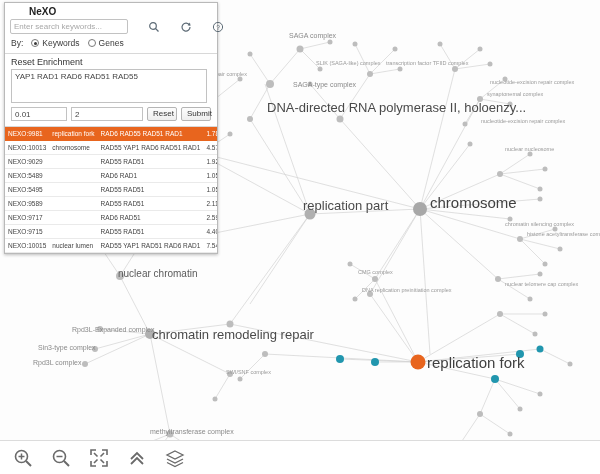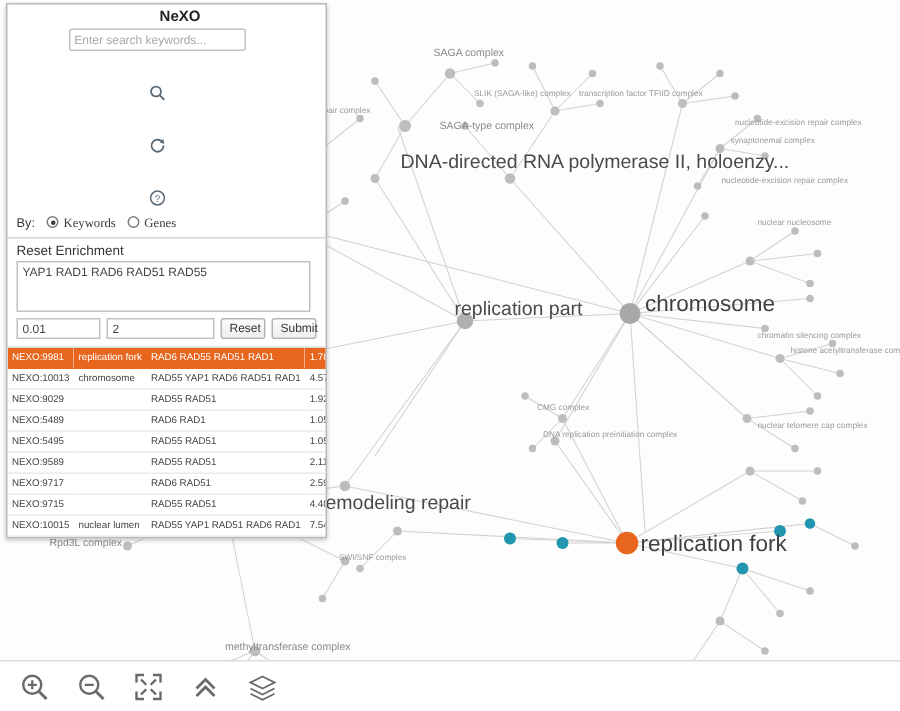--- a/index.html
+++ b/index.html
@@ -51,28 +51,26 @@
     border: 1px solid #b9b9b9;
     box-shadow: 0 1px 3px rgba(0,0,0,0.25);
     font-size: 9px;
     color: #333;
   }
   #nexo-title {
     padding: 3px 6px 2px 24px;
     font-size: 10px;
     font-weight: bold;
     color: #222;
-    text-align: center;
   }
   .search-row {
     display: flex;
     align-items: center;
     padding: 0 18px 4px 5px;
     gap: 20px;
-    flex-direction: column;
   }
   #search-input {
     flex: 1 1 auto;
     height: 15px;
     border: 1px solid #c2c2c2;
     border-radius: 2px;
     font-size: 8px;
     padding: 0 3px;
     color: #555;
     background: #fff;
@@ -88,21 +86,21 @@
   }
   .icon-btn svg { display: block; }
 
   .by-row {
     display: flex;
     padding: 0 6px 5px 6px;
     gap: 8px;
     font-size: 8.5px;
     color: #3a3a3a;
   }
-  .radio-wrap { display: flex; align-items: center; gap: 3px; cursor: pointer; font-family: Liberation Serif, serif; }
+  .radio-wrap { display: flex; align-items: center; gap: 3px; cursor: pointer; }
   .radio {
     width: 8px; height: 8px;
     border: 1px solid #7a7a7a;
     border-radius: 50%;
     background: #fff;
     position: relative;
     box-sizing: border-box;
   }
   .radio.checked::after {
     content: "";

